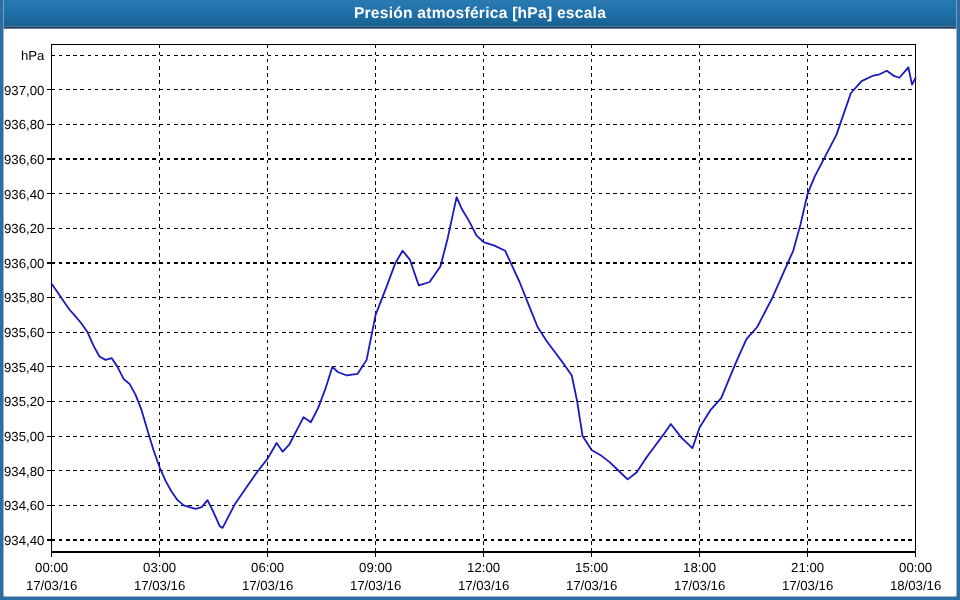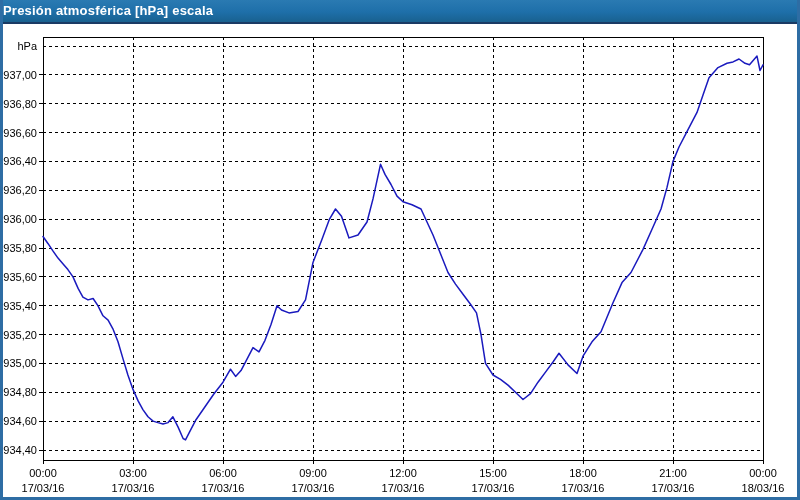--- a/index.html
+++ b/index.html
@@ -5,21 +5,21 @@
   html,body{margin:0;padding:0;background:#d4d0c8;}
   .window{
     position:relative;width:800px;height:500px;box-sizing:border-box;
     font-family:"Liberation Sans",sans-serif;overflow:hidden;
     background:var(--chart-bg,#fff);
     border-left:3px solid var(--win-border,#2e6da4);
     border-right:3px solid var(--win-border,#2e6da4);
     border-bottom:3px solid var(--win-border,#2e6da4);
   }
   .titlebar{
-    height:22px;line-height:22px;text-align:left;
+    height:22px;line-height:22px;text-align:center;
     background:linear-gradient(#2a7ab2, var(--tb-bg,#1e6fa9) 55%, #19618f);
     border-bottom:2px solid var(--tb-underline,#1a3a64);
     color:var(--tb-text,#fff);font-size:13px;font-weight:bold;
     letter-spacing:0.2px;user-select:none;
   }
   .chart-area{position:absolute;left:0;right:0;top:24px;bottom:0;background:var(--chart-bg,#fff);}
   svg text{font-family:"Liberation Sans",sans-serif;font-size:11px;fill:#000;}
 </style>
 </head>
 <body>

